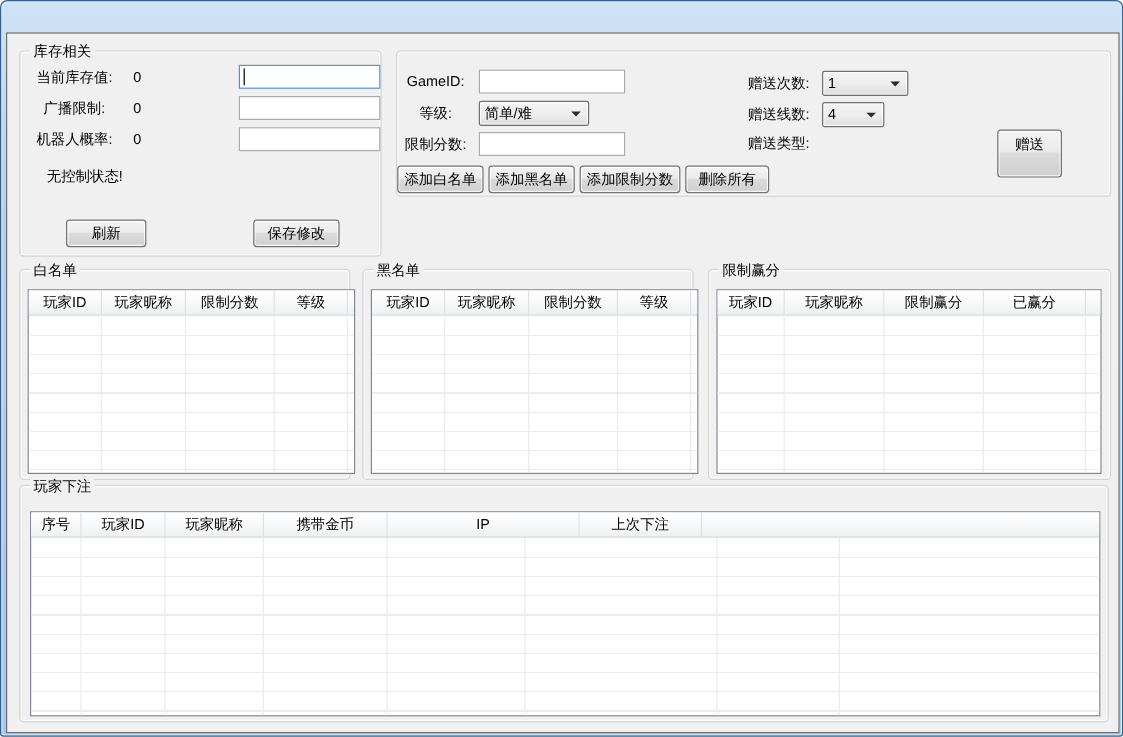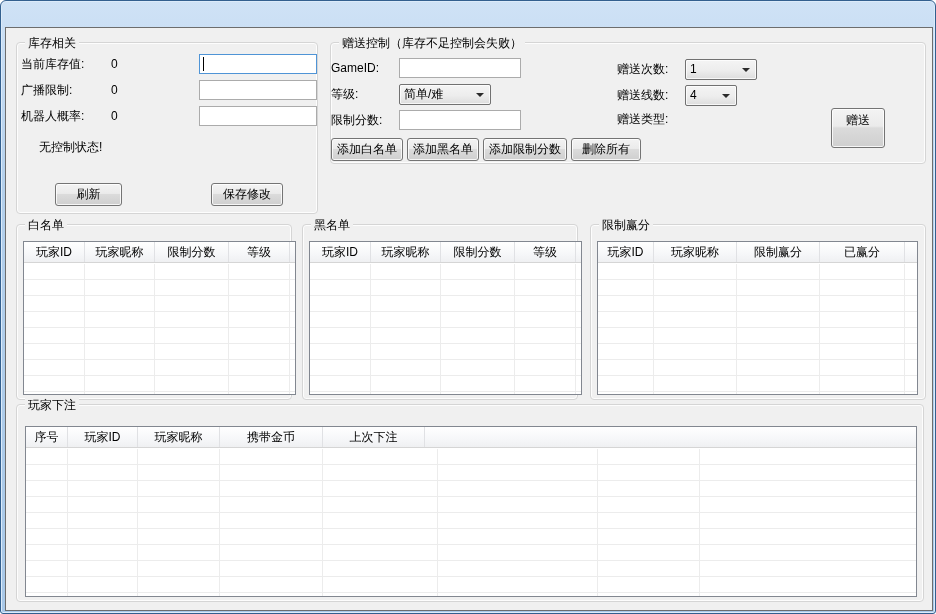--- a/index.html
+++ b/index.html
@@ -25,21 +25,21 @@
     text-shadow:0 1px 2px rgba(60,0,0,.7); }
 
   .client { position:absolute; left:4px; top:26px; width:928px; height:584px;
     background:#f0f0f0; border:1px solid #6d6d6d; }
 
   .group { position:absolute; border:1px solid #d5d5d5; border-radius:4px;
     box-shadow: inset 0 0 0 1px #fdfdfd; }
   .group-label { position:absolute; top:-8px; left:8px; background:#f0f0f0;
     padding:0 3px; font-size:12px; white-space:nowrap; }
 
-  .lbl { position:absolute; text-align:left; line-height:20px; white-space:nowrap; }
+  .lbl { position:absolute; text-align:center; line-height:20px; white-space:nowrap; }
   .val { position:absolute; line-height:20px; }
 
   .tb { position:absolute; background:#fff; border:1px solid #ababab;
     font-family:inherit; font-size:12px; padding:0 3px; outline:none; }
   .tb.focused { border-color:#4f94d6; }
   .caret { position:absolute; width:1px; background:#000; }
 
   .combo { position:absolute; border:1px solid #717171; border-radius:2px;
     background:linear-gradient(#f4f4f4,#ededed 55%,#dddddd);
     box-shadow: inset 0 0 0 1px rgba(255,255,255,.75); }
@@ -95,21 +95,20 @@
 
       <div class="btn" style="left:38px; top:140px; width:67px; height:23px;">
         <span>刷新</span>
       </div>
       <div class="btn" style="left:194px; top:140px; width:72px; height:23px;">
         <span>保存修改</span>
       </div>
     </div>
 
     <div class="group" style="left:324px; top:14px; width:596px; height:122px;">
-      <span class="group-label">赠送控制（库存不足控制会失败）</span>
 
       <span class="lbl" style="left:0px; top:15px; width:64px;">GameID:</span>
       <input class="tb" style="left: 68px; top: 15px; width: 122px; height: 20px;" value="">
 
       <span class="lbl" style="left:0px; top:41px; width:64px;">等级:</span>
       <div class="combo" style="left:68px; top:41px; width:92px; height:21px;">
         <span class="combo-text">简单/难</span>
         <span class="combo-arrow"></span>
       </div>
 
@@ -202,20 +201,21 @@
     </div>
 
     <div class="group" style="left:10px; top:376px; width:908px; height:198px;padding-left:31px;">
       <span class="group-label">玩家下注</span>
       <div class="lv" style="left:8px; top:21px; width:892px; height:171px;">
         <div class="lv-header">
             <div class="lv-hcell" style="width: 42px;">序号</div>
             <div class="lv-hcell" style="width: 70px;">玩家ID</div>
             <div class="lv-hcell" style="width: 82px;">玩家昵称</div>
             <div class="lv-hcell" style="width: 103px;">携带金币</div>
+            <div class="lv-hcell" style="width: 160px;">IP</div>
             <div class="lv-hcell" style="width: 102px;">上次下注</div>
             <div class="lv-hfill"></div>
           </div>
         <div class="lv-body"></div>
       <div class="vline" style="left: 41px;"></div>
           <div class="vline" style="left: 111px;"></div>
           <div class="vline" style="left: 193px;"></div>
           <div class="vline" style="left: 296px;"></div>
           <div class="vline" style="left: 411px;"></div>
           <div class="vline" style="left: 571px;"></div>

